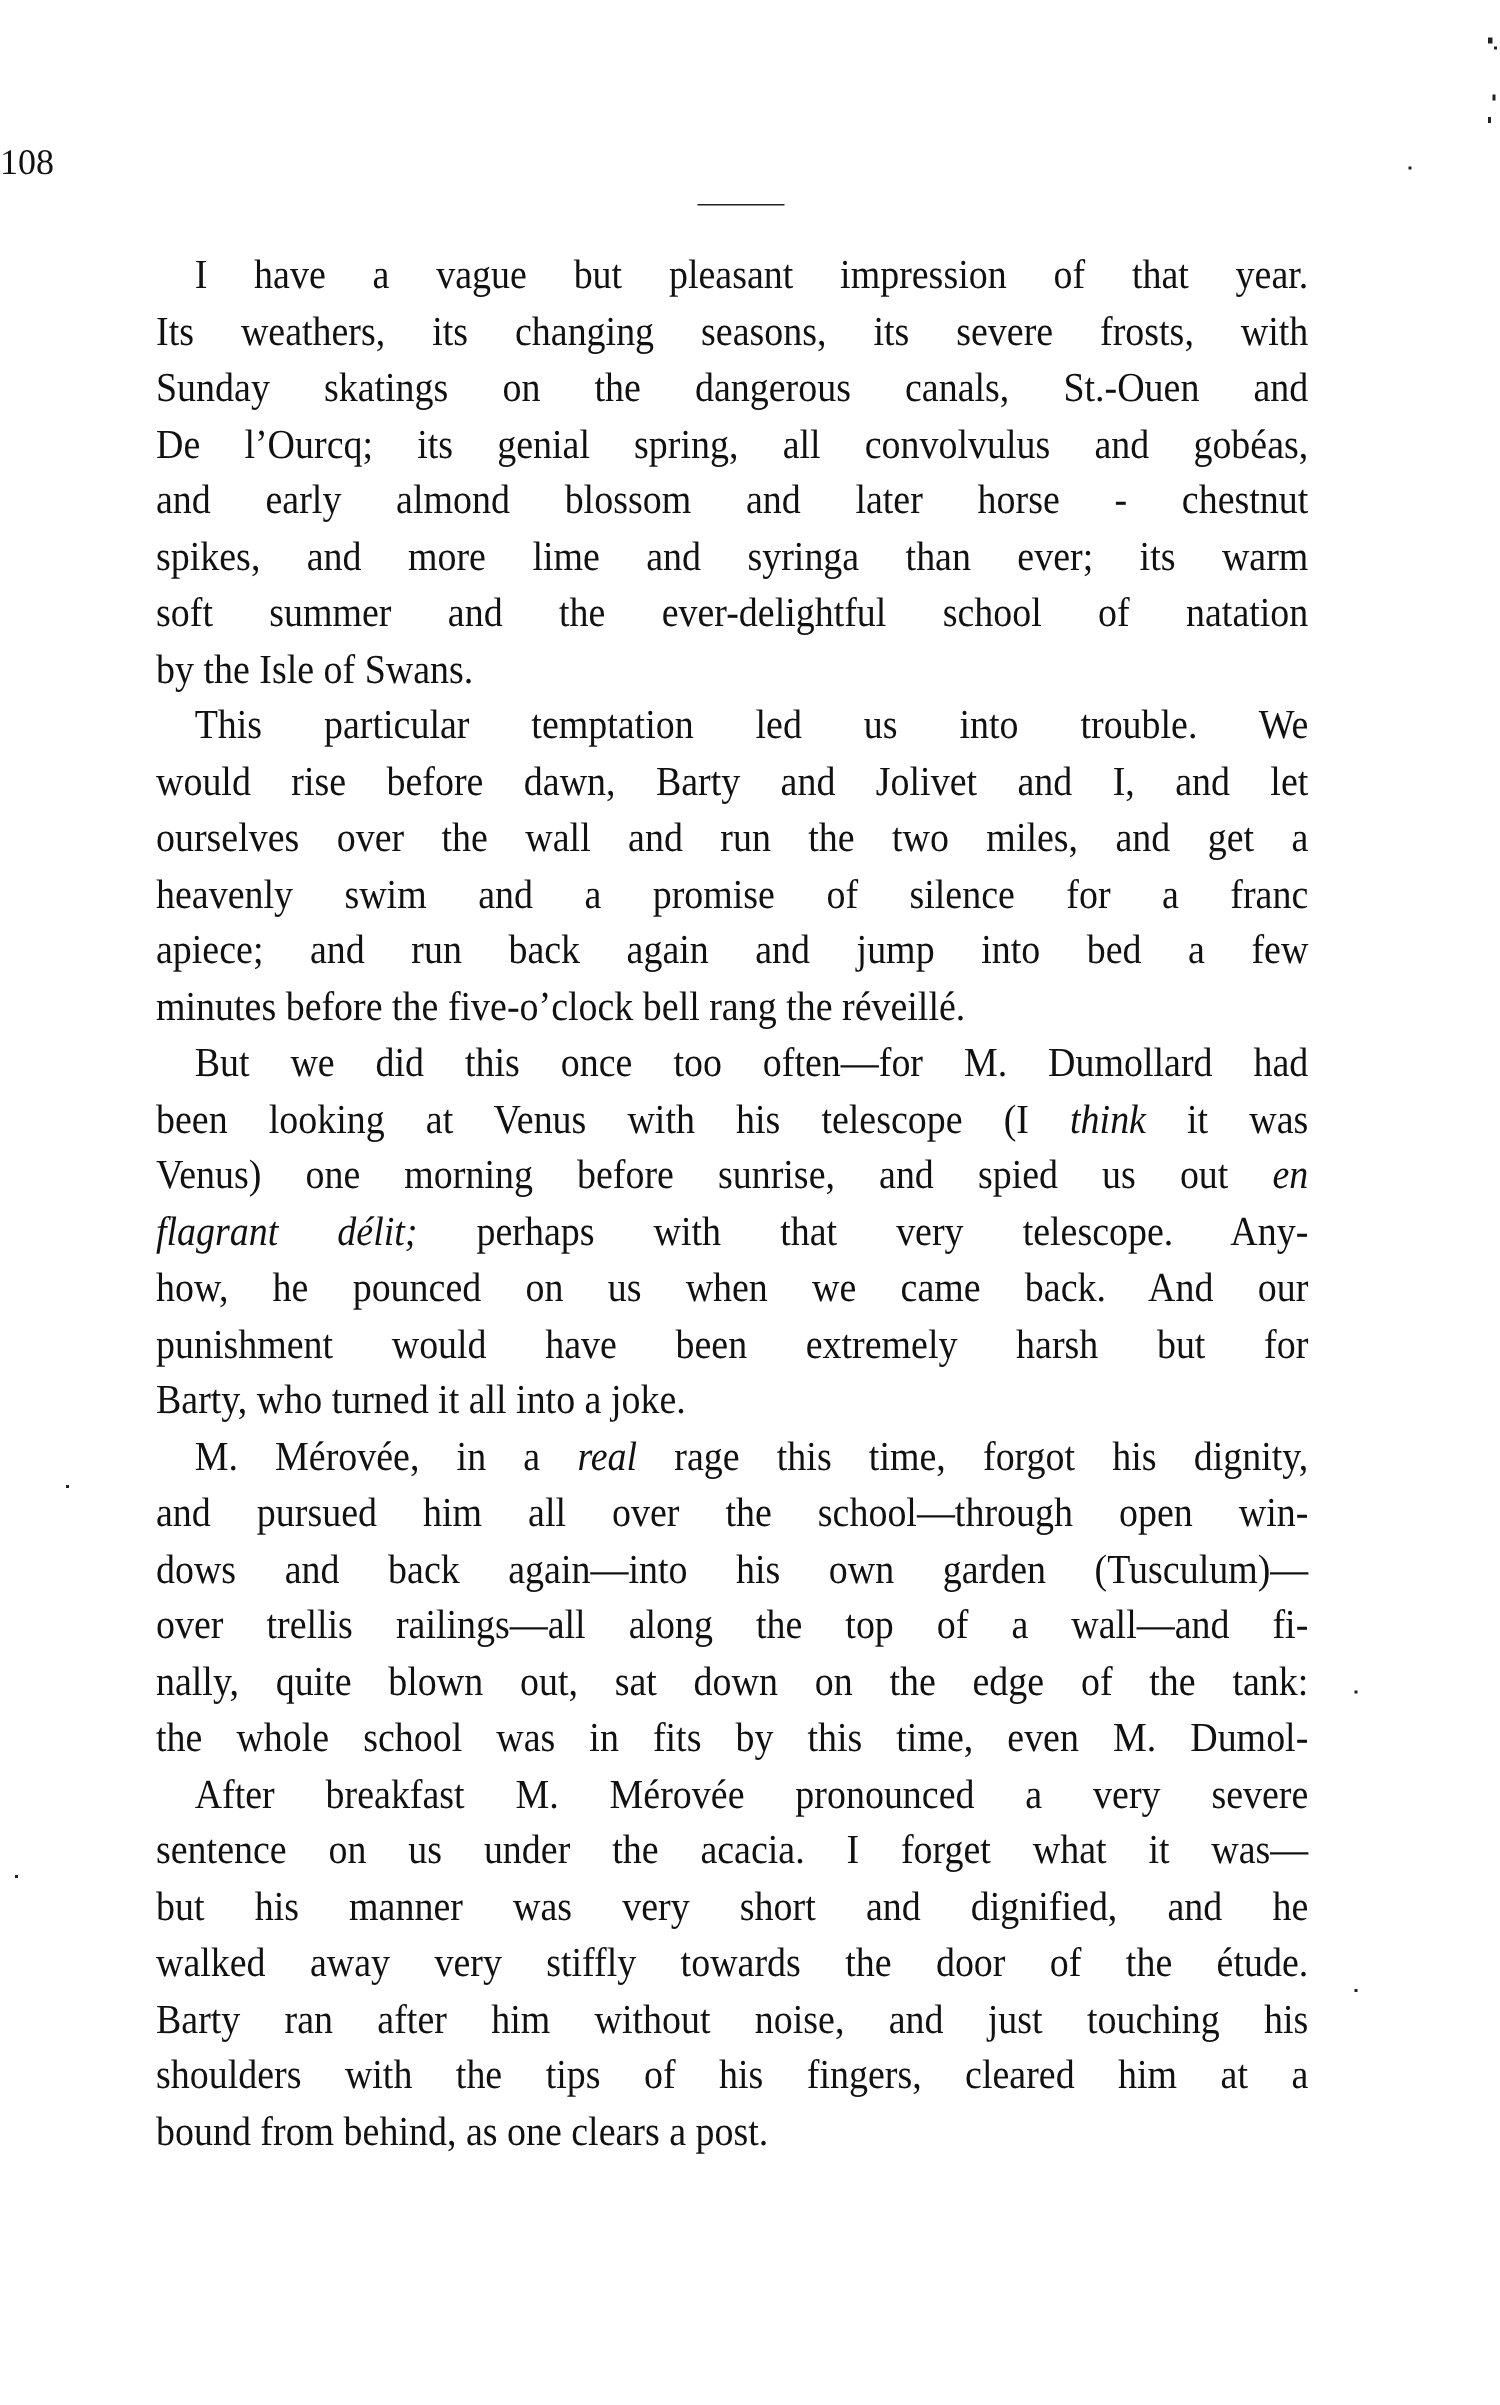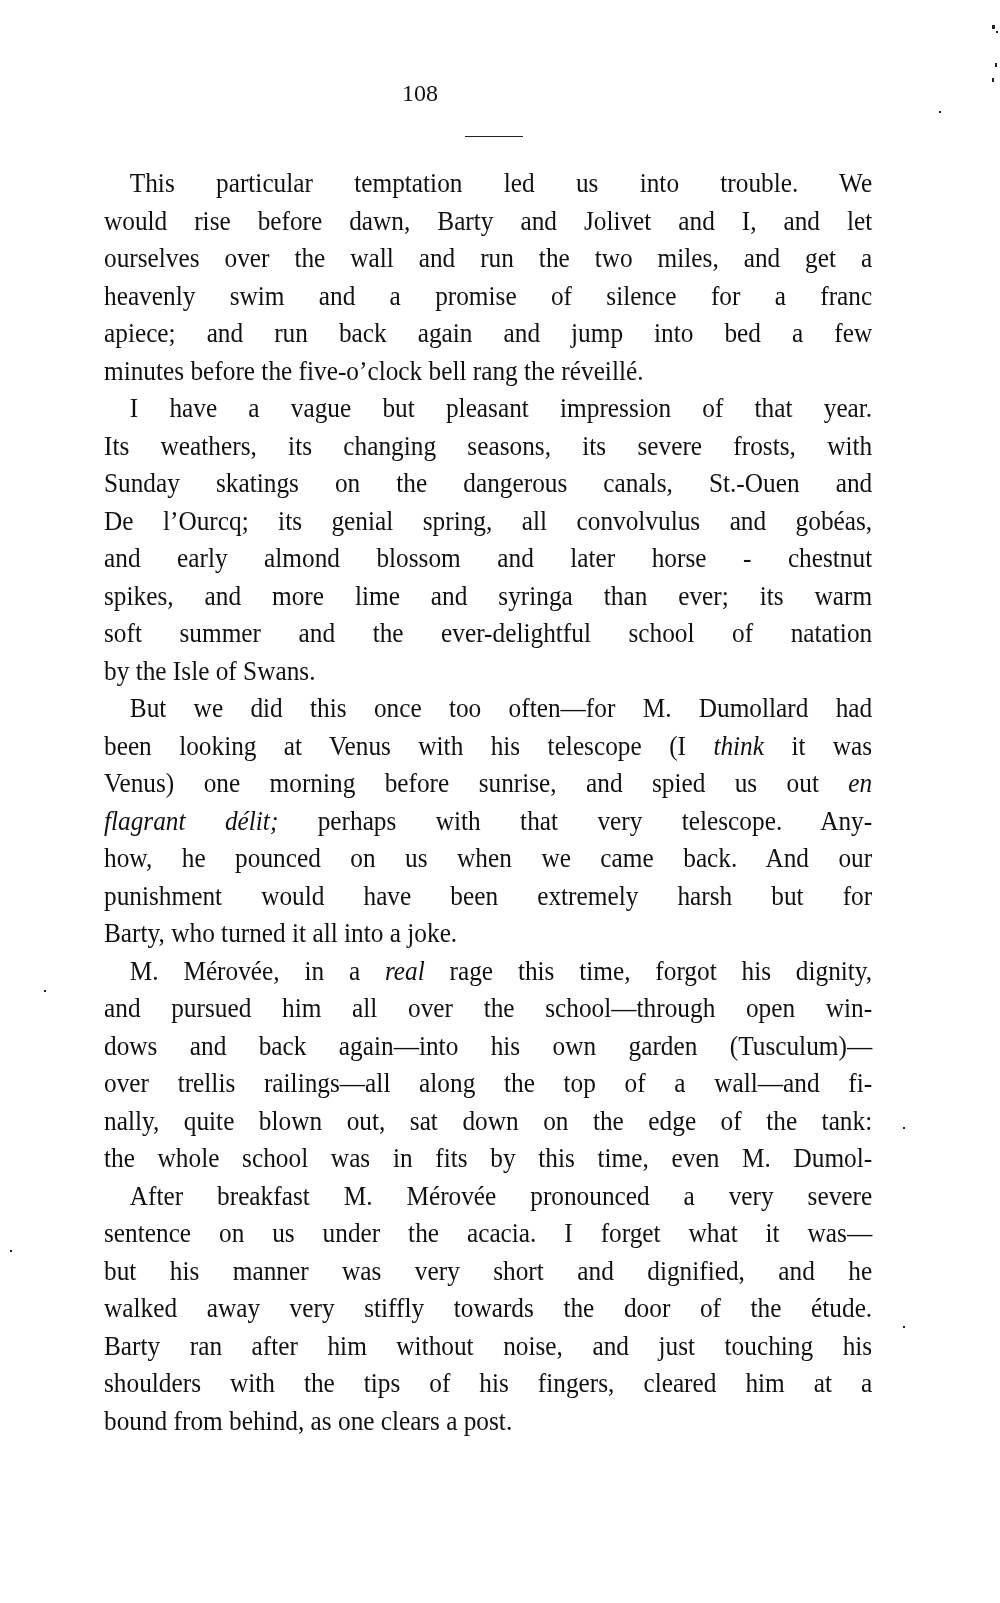--- a/index.html
+++ b/index.html
@@ -10,24 +10,23 @@
     body {
       width: 1000px;
       height: 1603px;
       position: relative;
       overflow: hidden;
       font-family: "Liberation Serif", "DejaVu Serif", serif;
       color: #111111;
     }
     .page-number {
       position: absolute;
-      top: 80px;
+      top: 96px;
       left: 0;
       width: 840px;
-      text-align: center;
       font-size: 24px;
       letter-spacing: 0px;
     }
     .rule {
       position: absolute;
       top: 136px;
       left: 465px;
       width: 58px;
       height: 0;
       border-top: 1.5px solid #222;
@@ -69,37 +68,37 @@
   </style>
 </head>
 <body>
 
 <div class="page-number">108</div>
 <div class="rule"></div>
 
 <div class="body-text">
 
   <div>
-    <span class="line indent">This particular temptation led us into trouble. We</span>
-    <span class="line">would rise before dawn, Barty and Jolivet and I, and let</span>
-    <span class="line">ourselves over the wall and run the two miles, and get a</span>
-    <span class="line">heavenly swim and a promise of silence for a franc</span>
-    <span class="line">apiece; and run back again and jump into bed a few</span>
-    <span class="line last">minutes before the five-o’clock bell rang the réveillé.</span>
-  </div>
-
-  <div>
     <span class="line indent">I have a vague but pleasant impression of that year.</span>
     <span class="line">Its weathers, its changing seasons, its severe frosts, with</span>
     <span class="line">Sunday skatings on the dangerous canals, St.-Ouen and</span>
     <span class="line">De l’Ourcq; its genial spring, all convolvulus and gobéas,</span>
     <span class="line">and early almond blossom and later horse - chestnut</span>
     <span class="line">spikes, and more lime and syringa than ever; its warm</span>
     <span class="line">soft summer and the ever-delightful school of natation</span>
     <span class="line last">by the Isle of Swans.</span>
+  </div>
+
+  <div>
+    <span class="line indent">This particular temptation led us into trouble. We</span>
+    <span class="line">would rise before dawn, Barty and Jolivet and I, and let</span>
+    <span class="line">ourselves over the wall and run the two miles, and get a</span>
+    <span class="line">heavenly swim and a promise of silence for a franc</span>
+    <span class="line">apiece; and run back again and jump into bed a few</span>
+    <span class="line last">minutes before the five-o’clock bell rang the réveillé.</span>
   </div>
 
   <div>
     <span class="line indent">But we did this once too often—for M. Dumollard had</span>
     <span class="line"><span>been looking at Venus with his telescope (I </span><em>think</em><span> it was</span></span>
     <span class="line"><span>Venus) one morning before sunrise, and spied us out </span><em>en</em></span>
     <span class="line"><em>flagrant délit;</em><span> perhaps with that very telescope. Any-</span></span>
     <span class="line">how, he pounced on us when we came back. And our</span>
     <span class="line">punishment would have been extremely harsh but for</span>
     <span class="line last">Barty, who turned it all into a joke.</span>

